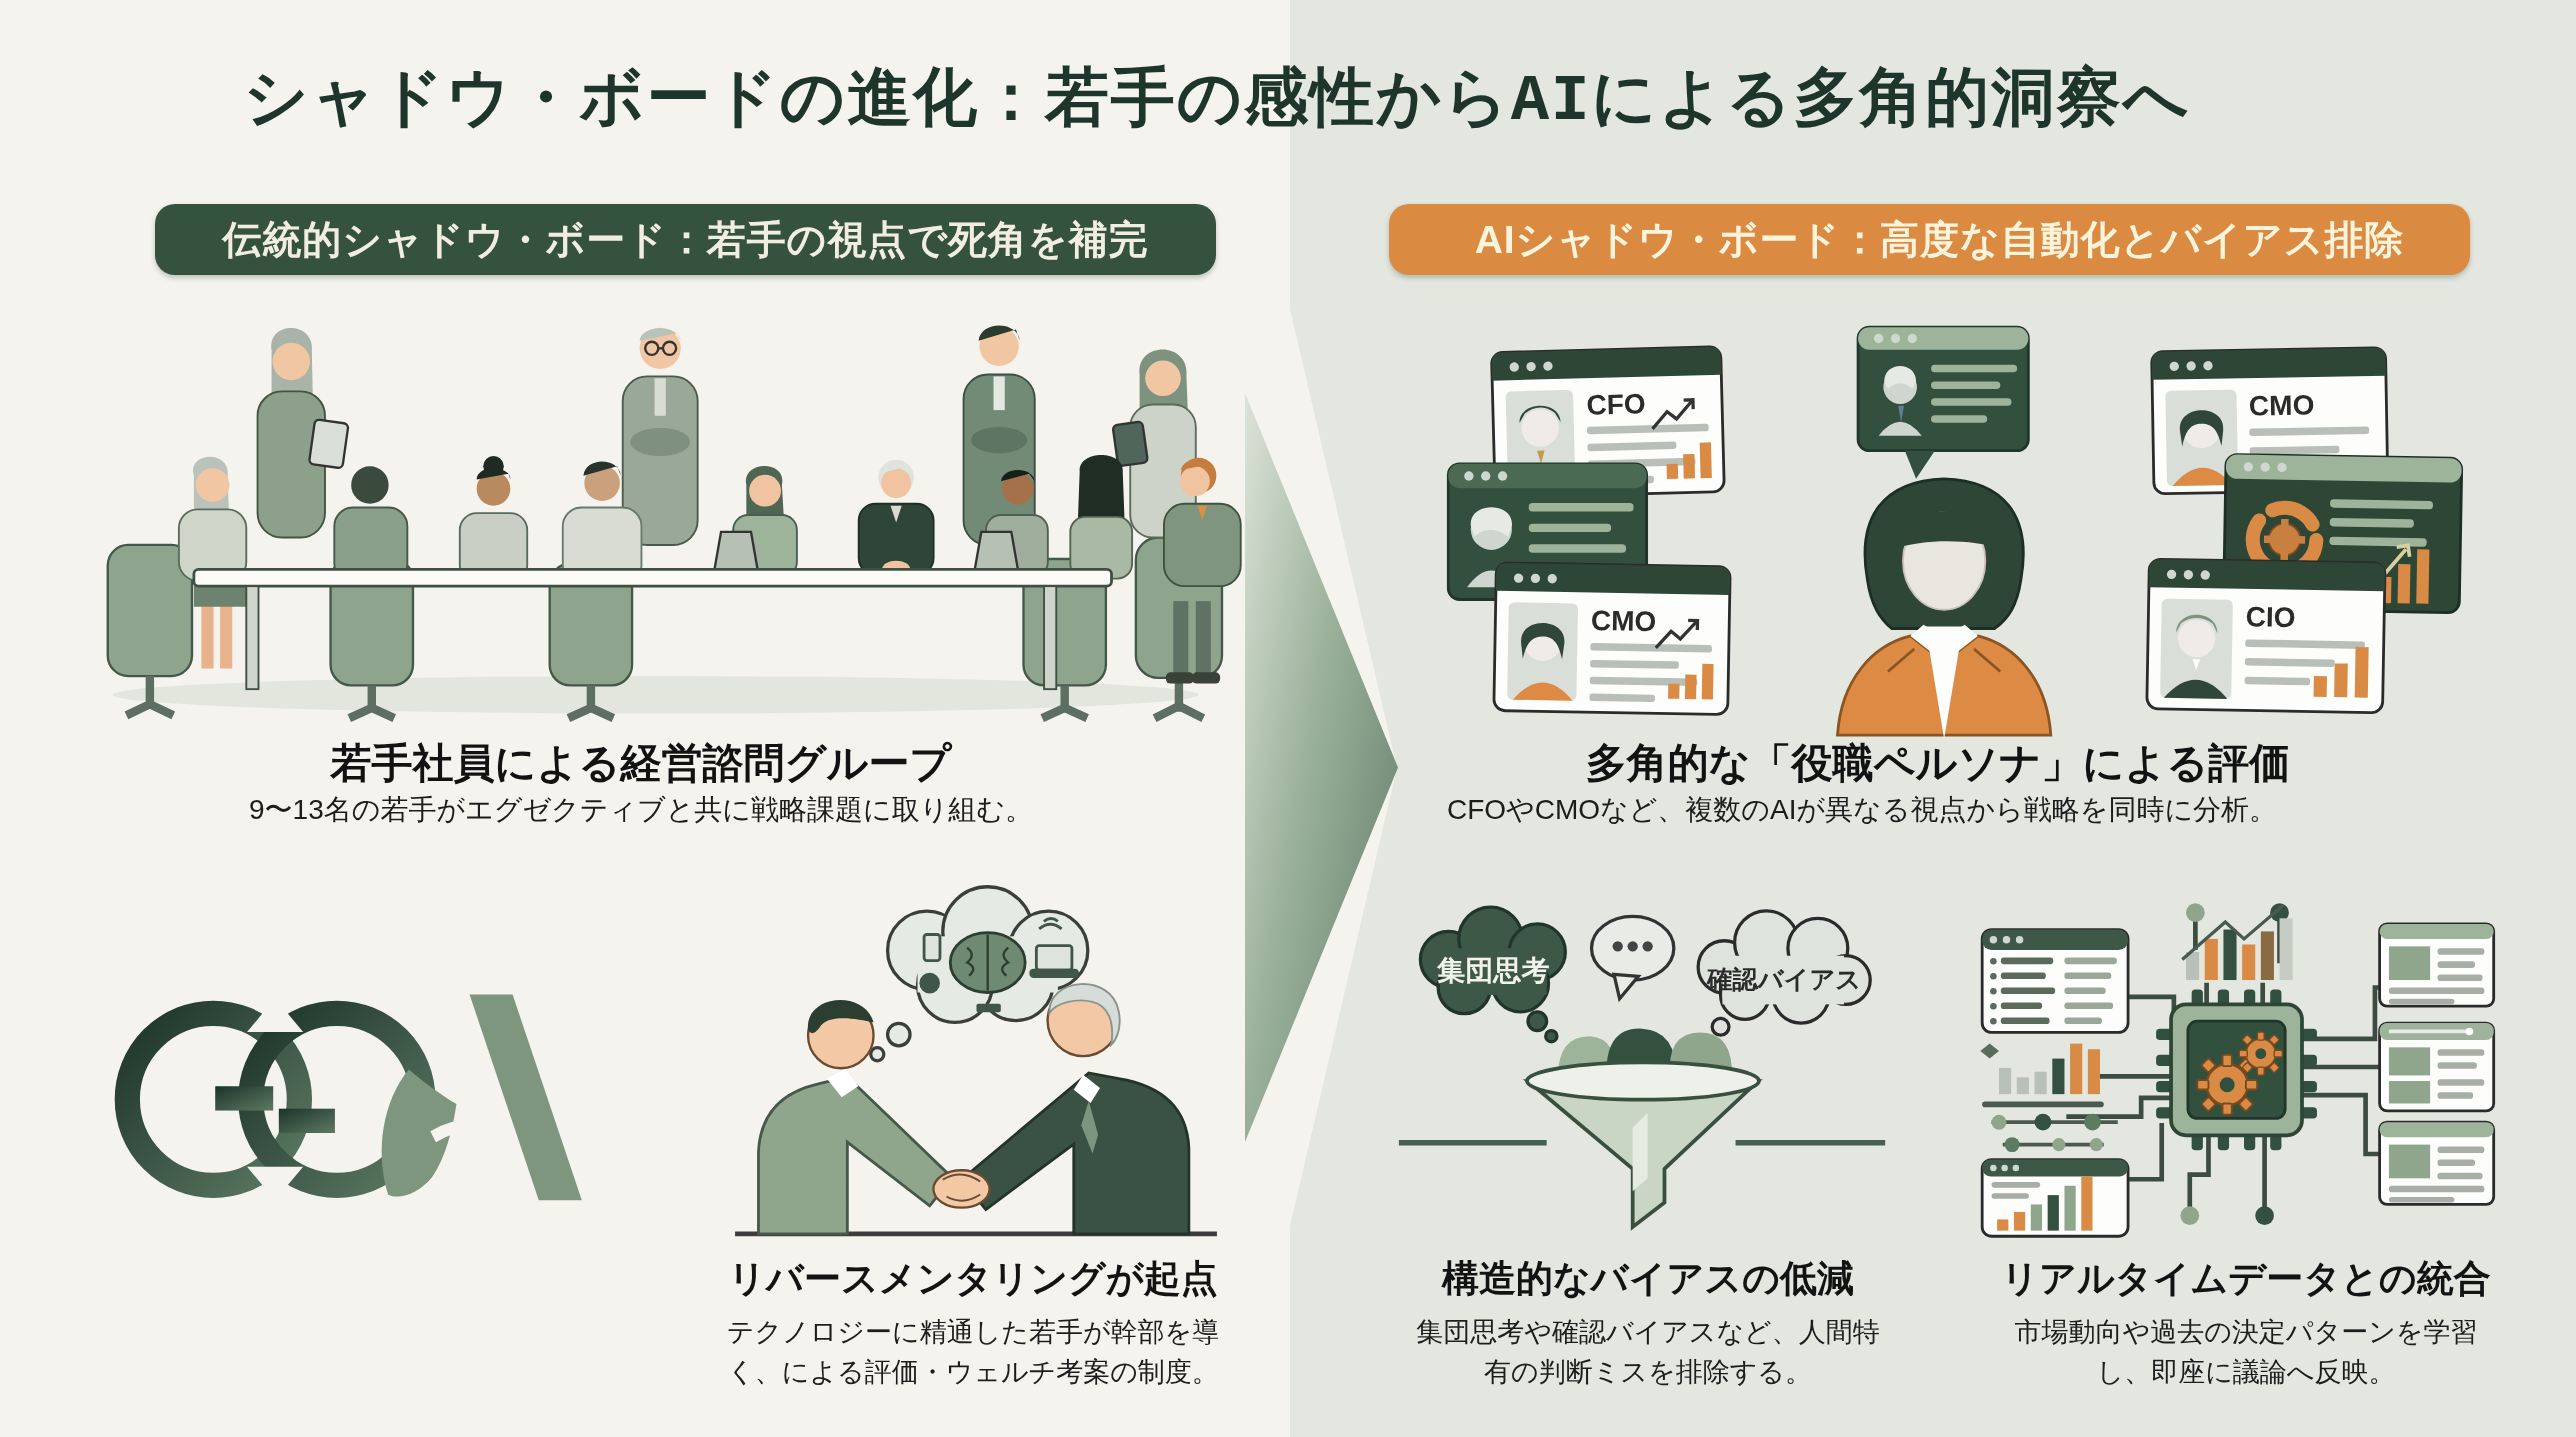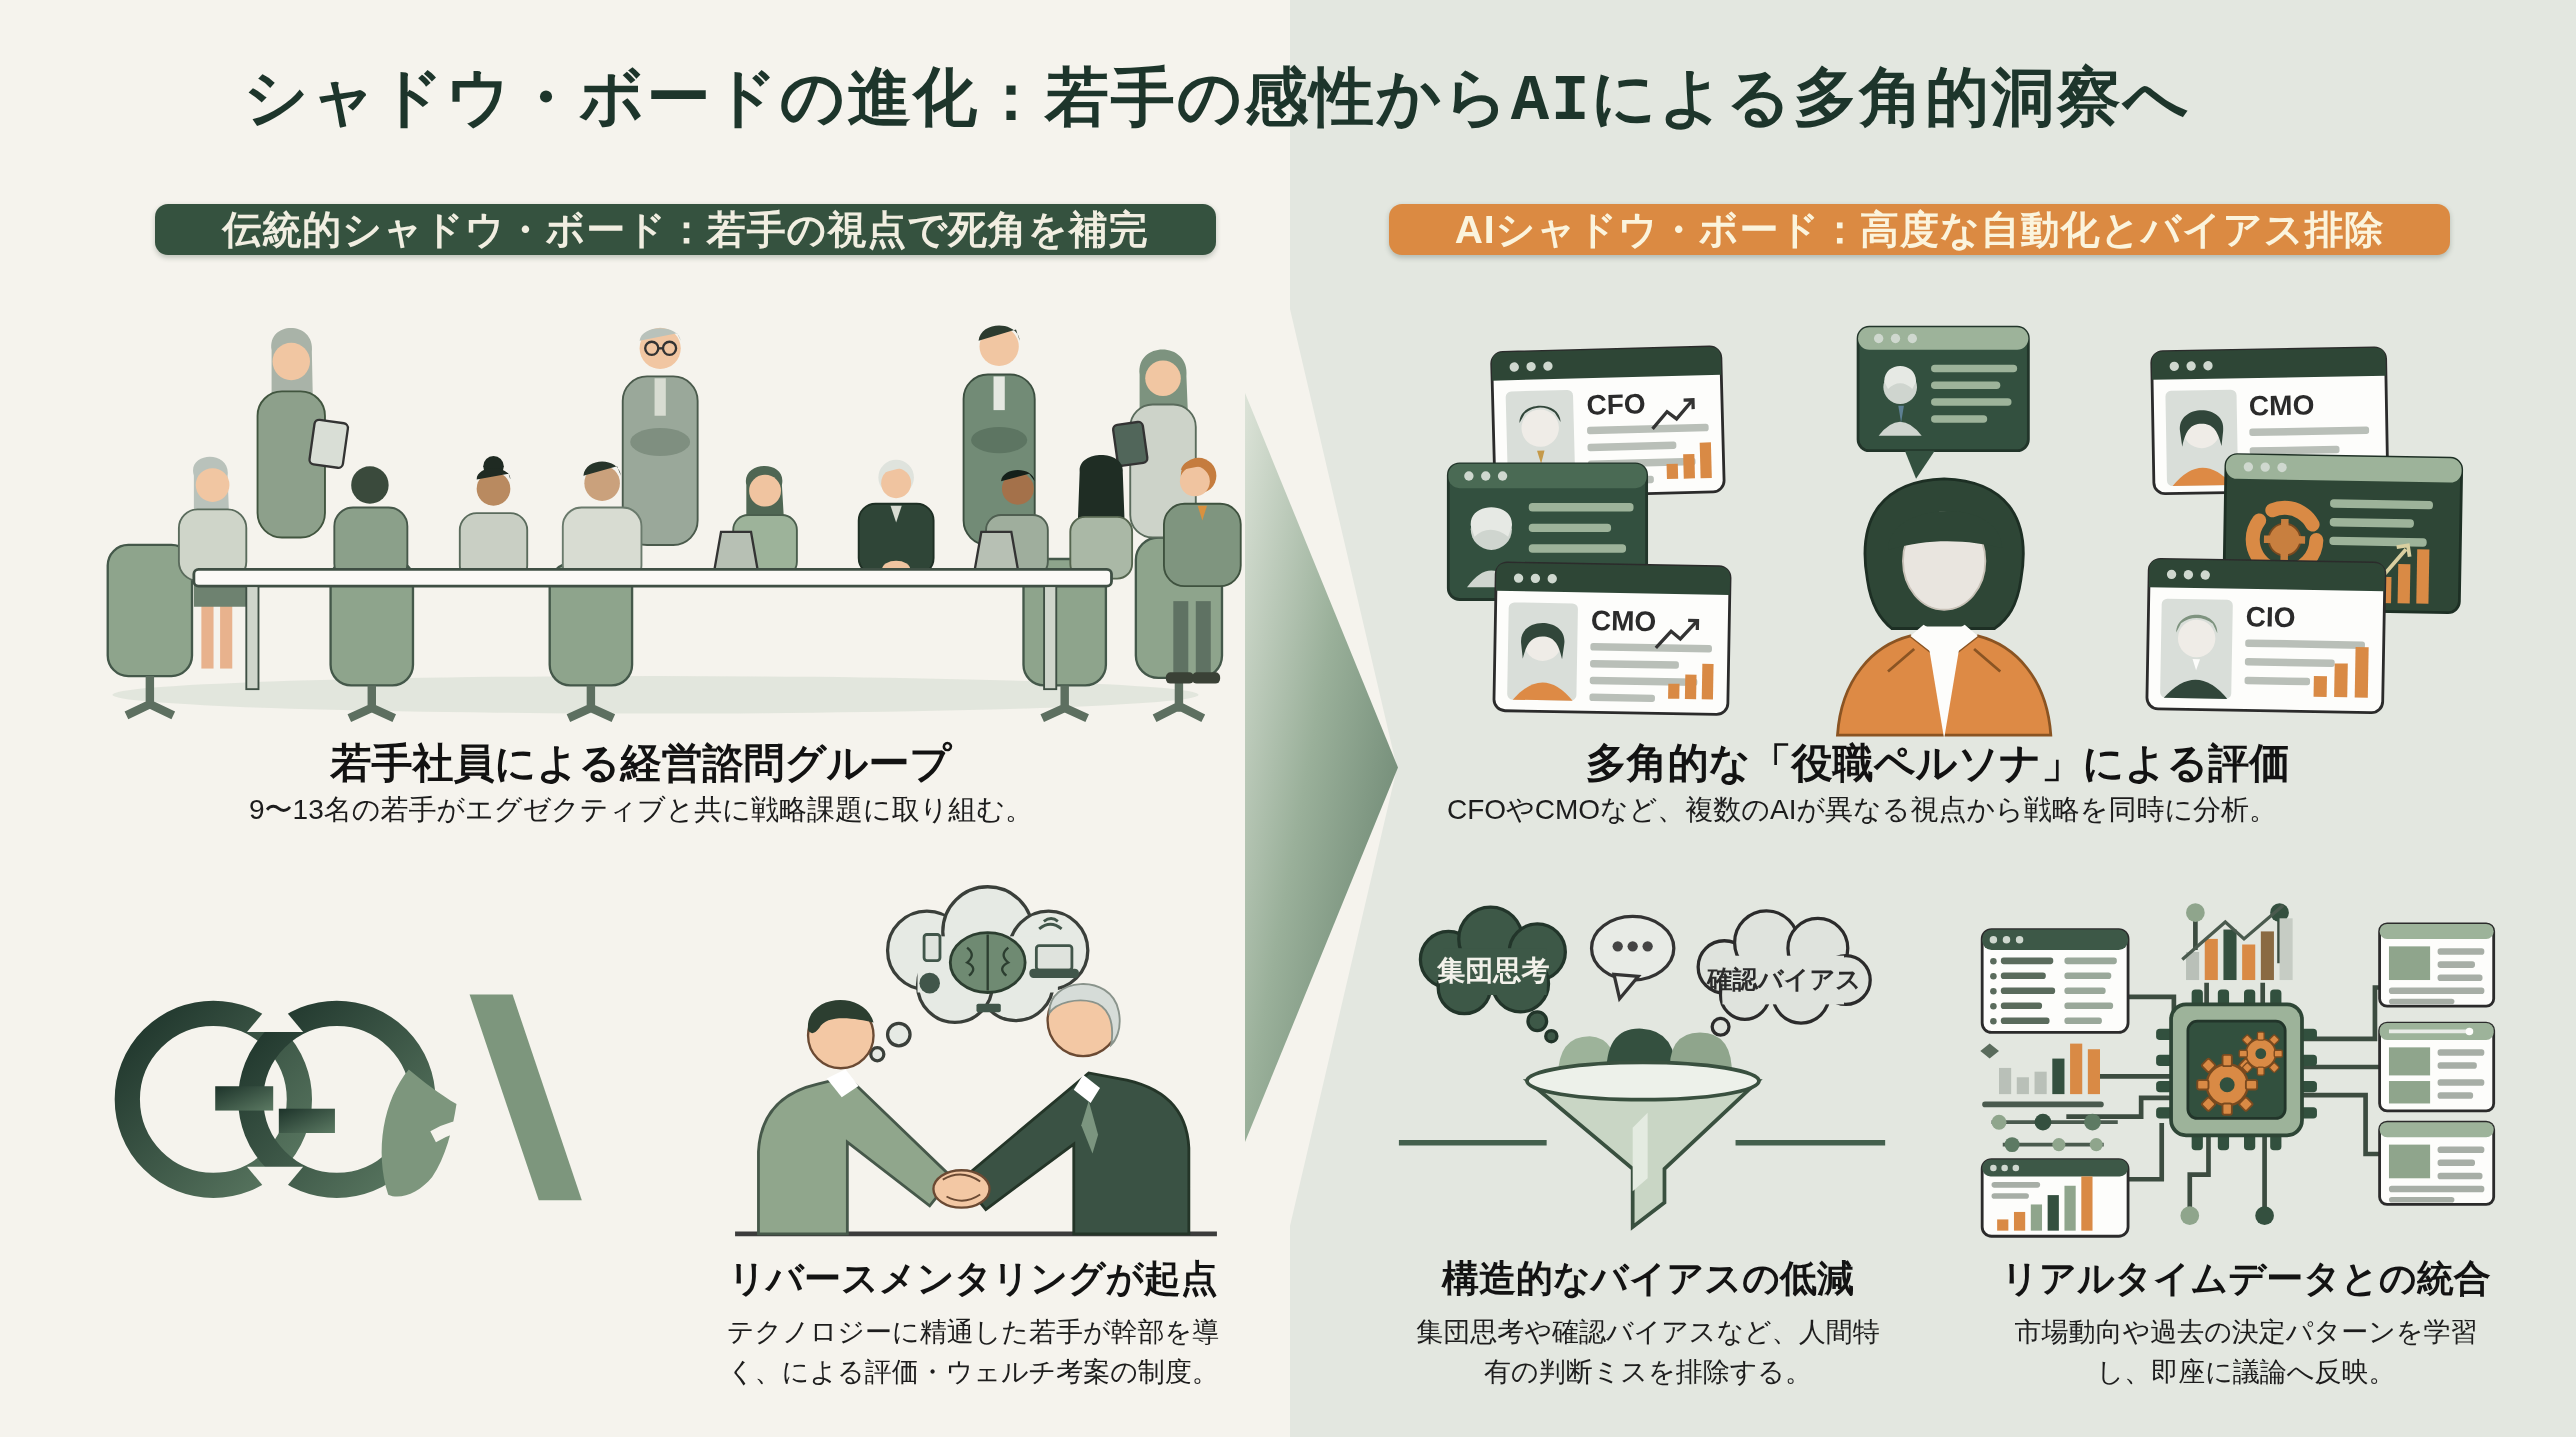--- a/index.html
+++ b/index.html
@@ -14,27 +14,27 @@
   .divider-arrow{
     position:absolute;left:1245px;top:393px;width:153px;height:749px;
     clip-path:polygon(0 0,100% 50%,0 100%);
     background:linear-gradient(100deg,#dce3d8 0%,#9ab09a 45%,#5f7a66 100%);
   }
   .main-title{
     position:absolute;left:0;top:54px;width:2434px;text-align:center;
     font-size:64px;font-weight:800;color:#1d352b;letter-spacing:1.9px;font-family:Liberation Mono, monospace;
   }
   .band{
-    position:absolute;top:204px;height:51px;border-radius:13px;
+    position:absolute;top:204px;height:71px;border-radius:20px;
     display:flex;align-items:center;justify-content:center;
     font-size:39px;font-weight:800;letter-spacing:0.9px;
     box-shadow:0 2.8px 5.6px rgba(40,60,45,.25);
   }
   .band-left{left:155px;width:1061px;background:#35523f;color:#f1eee1;}
-  .band-right{left:1389px;width:1061px;background:#db8a42;color:#fbf4dd;}
+  .band-right{left:1389px;width:1061px;background:#db8a42;color:#fbf4dd;padding-left:20px;}
   .cap-lg{position:absolute;text-align:center;font-size:41px;font-weight:800;color:#121212;}
   .sub{position:absolute;text-align:center;font-size:28px;color:#1c1c1c;}
   .block{position:absolute;text-align:center;}
   .block .cap{font-size:37px;font-weight:800;color:#131313;}
   .block .body{font-size:27px;color:#1d1d1d;line-height:1.5;margin:7.5px auto 0;}
   svg{position:absolute;overflow:visible;}
   svg text{font-family:"Liberation Sans","DejaVu Sans",sans-serif;}
 </style>
 </head>
 <body>

